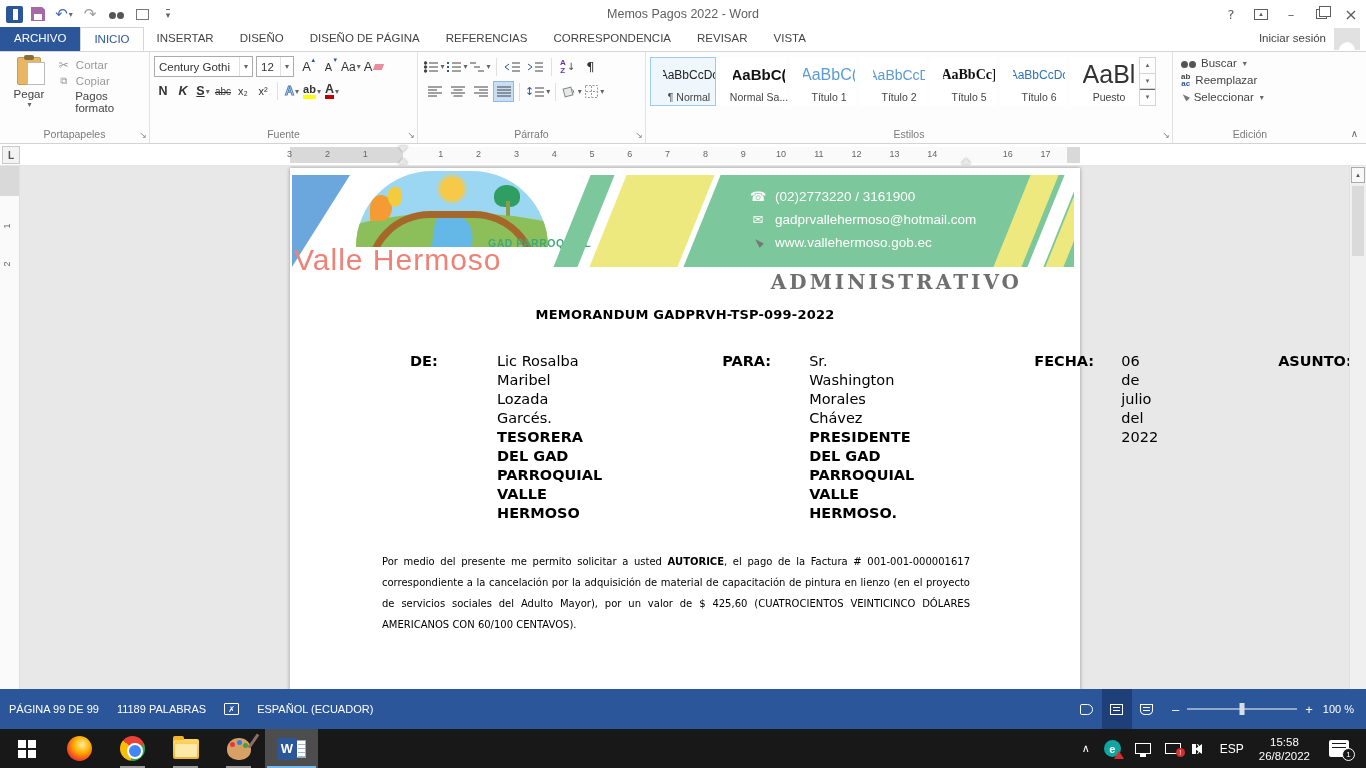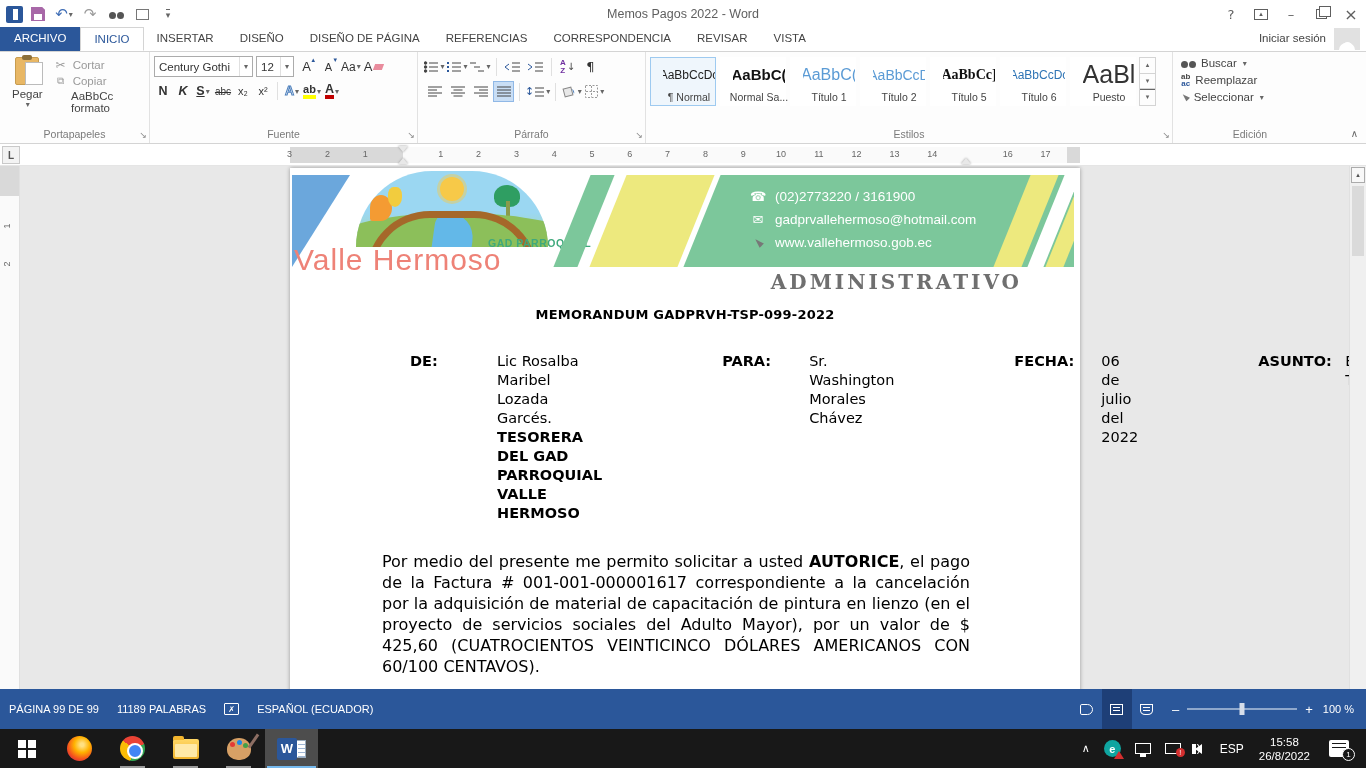--- a/index.html
+++ b/index.html
@@ -158,21 +158,21 @@
   .crow .cic { width:16px; text-align:center; font-size:13px; font-family:"DejaVu Sans",sans-serif; }
   .admin { position:absolute; right:58px; top:99px; font-family:"DejaVu Serif","Liberation Serif",serif; font-weight:bold; font-size:20px; letter-spacing:3px; color:#6F6F6F; }
 
   
   .memo { position:absolute; left:0; right:0; top:131px; font-family:"DejaVu Sans",sans-serif; color:#000; }
   .memo-heading { text-align:center; font-weight:bold; font-size:13px; margin-top:8px; letter-spacing:.2px; }
   .fields { margin-top:30px; display:flex; flex-direction:row; }
   .frow { display:flex; margin-left:120px; margin-bottom:20px; font-size:14.5px; line-height:19px; }
   .frow .flab { width:87px; font-weight:bold; flex-shrink:0; }
   .frow .fv2 { font-weight:bold; }
-  .memo-body { margin:8px 110px 0 92px; font-size:16px; line-height:21px; text-align:justify; }
+  .memo-body { margin:8px 110px 0 92px; font-size:10px; line-height:21px; text-align:justify; }
 
   
   .statusbar { height:40px; background:#2B579A; color:#fff; display:flex; align-items:center; font-size:11px; }
   .sb-item { padding:0 9px; height:100%; display:flex; align-items:center; cursor:pointer; white-space:nowrap; }
   .sb-spring { flex:1; }
   .sb-view { width:30px; height:100%; display:flex; align-items:center; justify-content:center; cursor:pointer; }
   .sb-view.active { background:#1E3F77; }
   .vic { width:13px; height:11px; border:1px solid #fff; position:relative; }
   .vic.book { border-radius:2px 6px 6px 2px; }
   .vic.lines::after { content:""; position:absolute; left:2px; right:2px; top:2px; height:6px; background:repeating-linear-gradient(#fff 0 1px, transparent 1px 3px); }
@@ -296,21 +296,21 @@
           <button class="smallbtn">
               <span class="ic dj">✂</span>
               <span>Cortar</span>
             </button>
           <button class="smallbtn">
               <span class="ic" style="font-size:10px">⧉</span>
               <span>Copiar</span>
             </button>
           <button class="smallbtn en">
               <span class="ic"><span class="brush"></span></span>
-              <span>AaBbCc formato</span>
+              <span>Pagos formato</span>
             </button>
         </div>
       </div>
       <div class="glabel">Portapapeles</div>
       <span class="glauncher">↘</span>
     </div>
 
     <div class="rgroup g-font">
       <div class="fontrow1">
         <div class="combo" style="width:99px">
@@ -660,20 +660,21 @@
               <span class="flab">DE:</span>
               <span>
                 <div>Lic Rosalba Maribel Lozada Garcés.</div>
                 <div class="fv2">TESORERA DEL GAD PARROQUIAL VALLE HERMOSO</div>
               </span>
             </div>
             <div class="frow">
               <span class="flab">PARA:</span>
               <span>
                 <div>Sr. Washington Morales Chávez</div>
+                <div class="fv2">PRESIDENTE DEL GAD PARROQUIAL VALLE HERMOSO.</div>
               </span>
             </div>
             <div class="frow">
               <span class="flab">FECHA:</span>
               <span>
                 <div>06 de julio del 2022</div>
               </span>
             </div>
             <div class="frow">
               <span class="flab">ASUNTO:</span>

